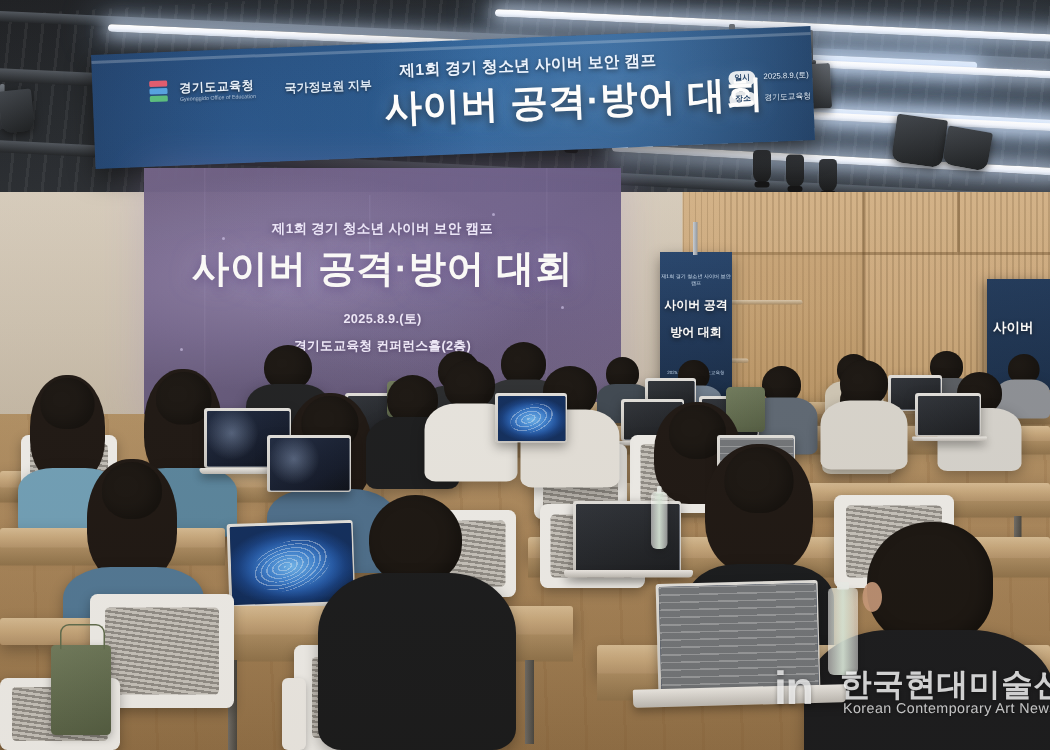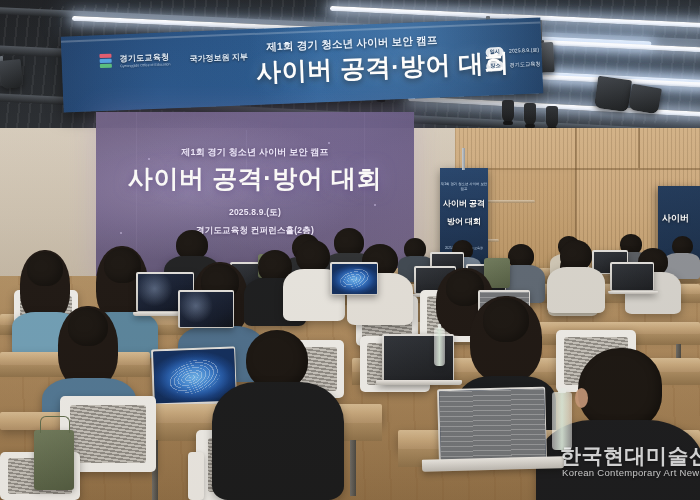--- a/index.html
+++ b/index.html
@@ -739,17 +739,18 @@
     <div class="lp-base" style="left:-16px;top:70px;width:142px;height:12px;transform:rotate(-1.5deg);"></div>
   </div>
 
   <div class="bottle" style="left:552px;top:392px;width:20px;height:58px;"></div>
   <div class="bag" style="left:34px;top:430px;width:40px;height:60px;"></div>
   <div class="bag-handle" style="left:40px;top:416px;width:28px;height:16px;"></div>
 
   <div class="haze"></div>
 
   <div class="watermark">
+    <div class="wm-logo">in</div>
     <div class="wm-kr">한국현대미술신문</div>
     <div class="wm-en">Korean Contemporary Art Newspaper</div>
   </div>
 
 </div>
 
 </body></html>

